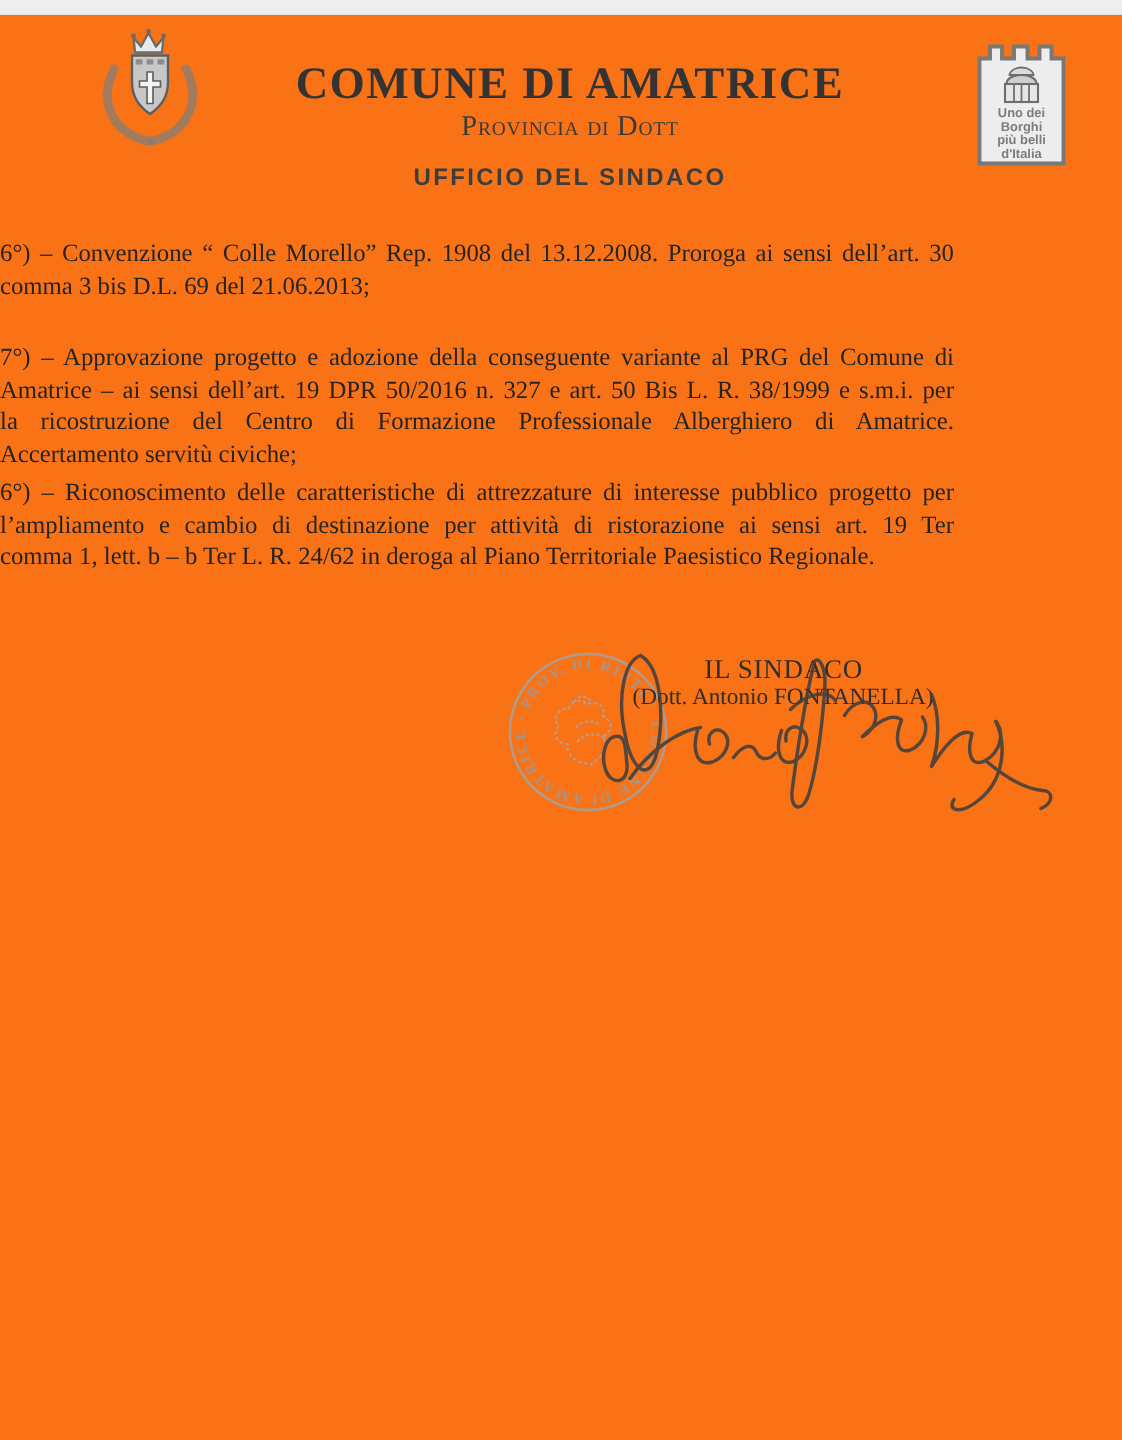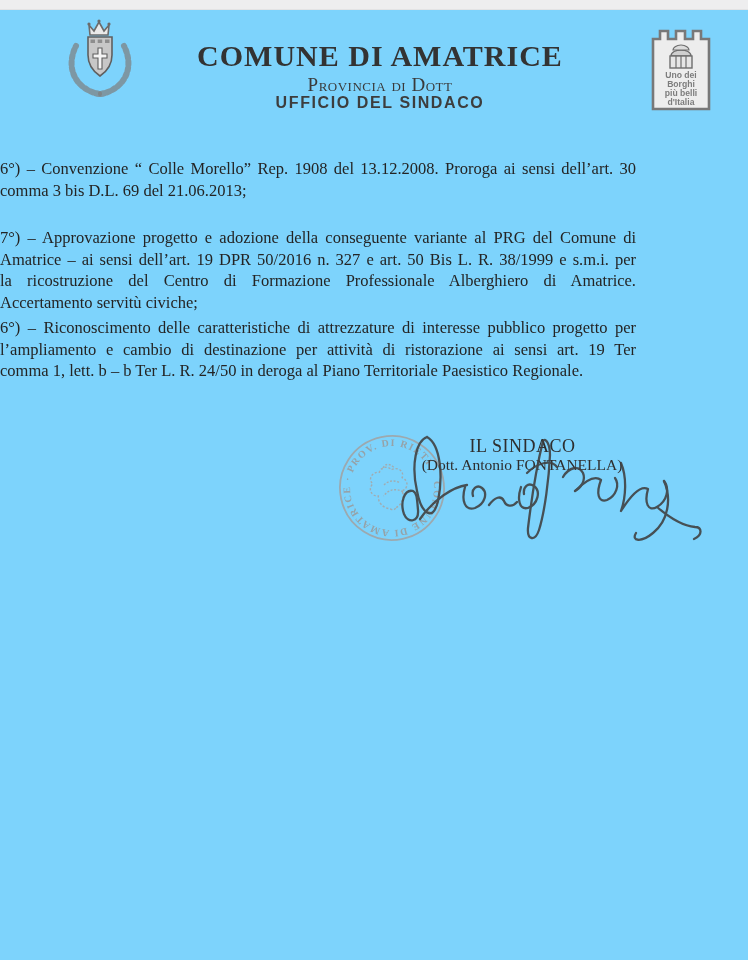--- a/index.html
+++ b/index.html
@@ -1,37 +1,37 @@
 <!DOCTYPE html>
 <html><head>
 <meta charset="utf-8">
 <style>
   html,body{margin:0;padding:0;background:#e9e9e9;}
   .page{
     position:relative;width:748px;height:960px;margin:0 auto;
-    background:#7dd3fc;overflow:hidden;
+    background:#f97316;overflow:hidden;
     font-family:"Liberation Serif","DejaVu Serif",serif;
     color:#2b2b2b;
   }
   .top-strip{position:absolute;left:0;top:0;width:748px;height:9px;background:#eeeeef;border-bottom:1px solid #e3e3e4;}
 
   
   .crest{position:absolute;left:52px;top:18px;width:96px;height:88px;}
   .head-center{position:absolute;left:154px;top:40px;width:452px;text-align:center;}
   .doc-title{
     font-size:30px;font-weight:bold;letter-spacing:1px;color:#333;
     font-family:"Liberation Serif","DejaVu Serif",serif;line-height:1.05;
   }
   .doc-subtitle{
     font-size:19px;font-variant:small-caps;color:#3a3a3a;margin-top:3px;line-height:1.0;
     letter-spacing:0.5px;
   }
   .doc-office{
     font-family:"Liberation Sans","DejaVu Sans",sans-serif;
-    font-size:16px;font-weight:bold;letter-spacing:1.6px;color:#3d3d3d;margin-top:0;
+    font-size:16px;font-weight:bold;letter-spacing:1.6px;color:#3d3d3d;margin-top:16px;
   }
   .badge{position:absolute;left:649px;top:26px;width:64px;height:86px;}
 
   
   .paras{position:absolute;left:68px;width:636px;font-size:16.5px;line-height:21.6px;color:#242424;}
   .p6{top:158px;} .p7{top:227px;} .p8{top:317px;}
   .pline{white-space:nowrap;}
   .pline.just{white-space:normal;text-align:justify;text-align-last:justify;}
   .para{position:absolute;left:0;width:636px;}
 
@@ -97,21 +97,21 @@
   <div class="paras para p7">
     <div class="pline just">7°) – Approvazione progetto e adozione della conseguente variante al PRG del Comune di</div>
     <div class="pline just">Amatrice – ai sensi dell’art. 19 DPR 50/2016 n. 327 e art. 50 Bis L. R. 38/1999 e s.m.i. per</div>
     <div class="pline just">la ricostruzione del Centro di Formazione Professionale Alberghiero di Amatrice.</div>
     <div class="pline">Accertamento servitù civiche;</div>
   </div>
 
   <div class="paras para p8">
     <div class="pline just">6°) – Riconoscimento delle caratteristiche di attrezzature di interesse pubblico progetto per</div>
     <div class="pline just">l’ampliamento e cambio di destinazione per attività di ristorazione ai sensi art. 19 Ter</div>
-    <div class="pline">comma 1,  lett. b – b Ter  L. R. 24/50  in deroga al Piano Territoriale Paesistico Regionale.</div>
+    <div class="pline">comma 1,  lett. b – b Ter  L. R. 24/62  in deroga al Piano Territoriale Paesistico Regionale.</div>
   </div>
 
   <svg class="stamp" viewBox="0 0 116 116">
     <g transform="rotate(168 58 58)">
       <circle cx="58" cy="58" r="52" fill="none" stroke="#a2a2a2" stroke-width="1.8"></circle>
       <path id="stampRing" d="M16,58 A42,42 0 1,1 100,58 A42,42 0 1,1 16,58" fill="none"></path>
       <text font-family="Liberation Serif, serif" font-size="10" letter-spacing="1.4" fill="#9a9a9a" font-weight="bold">
         <textPath href="#stampRing" startOffset="2">COMUNE DI AMATRICE · PROV. DI RIETI ·</textPath>
       </text>
 

